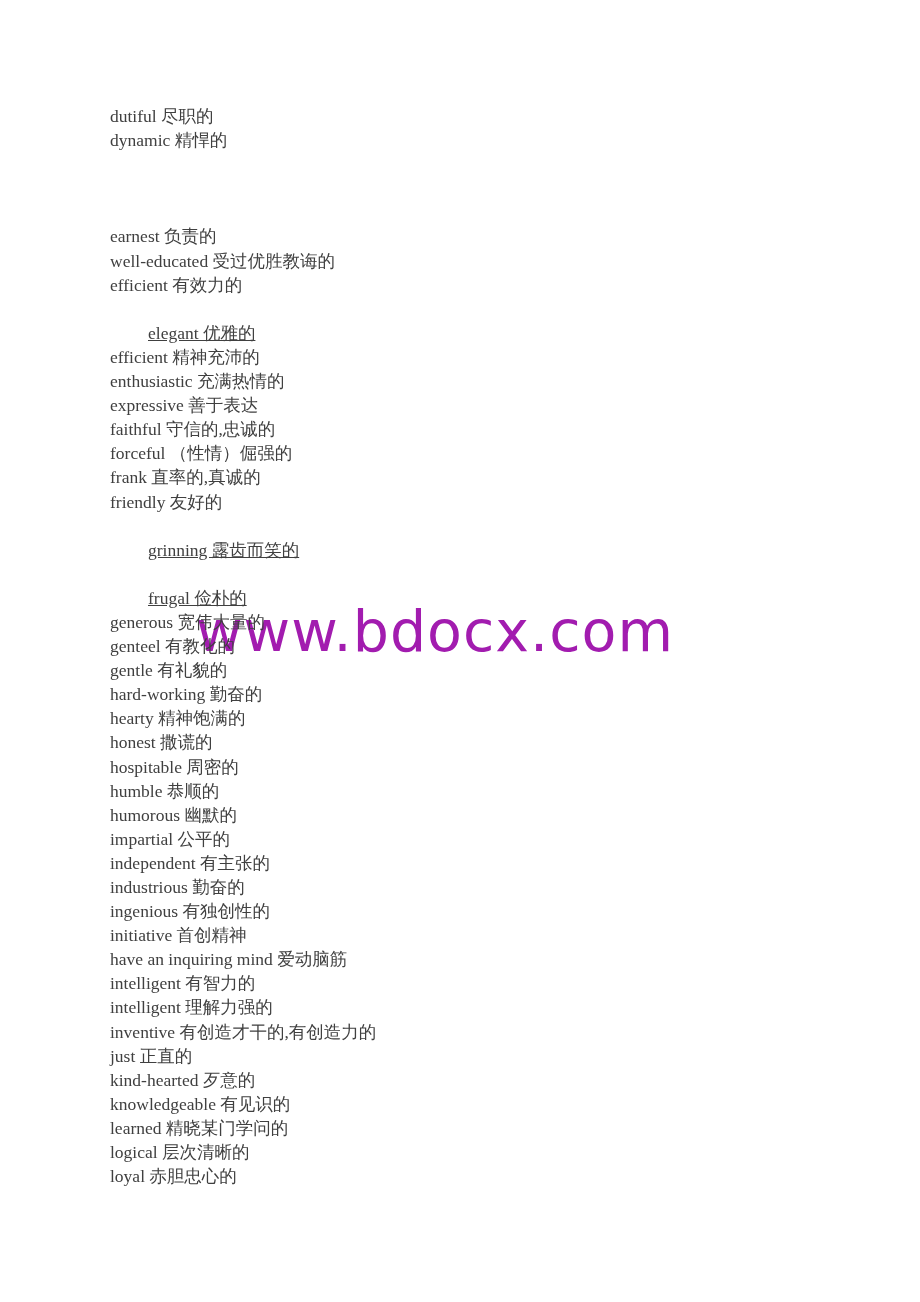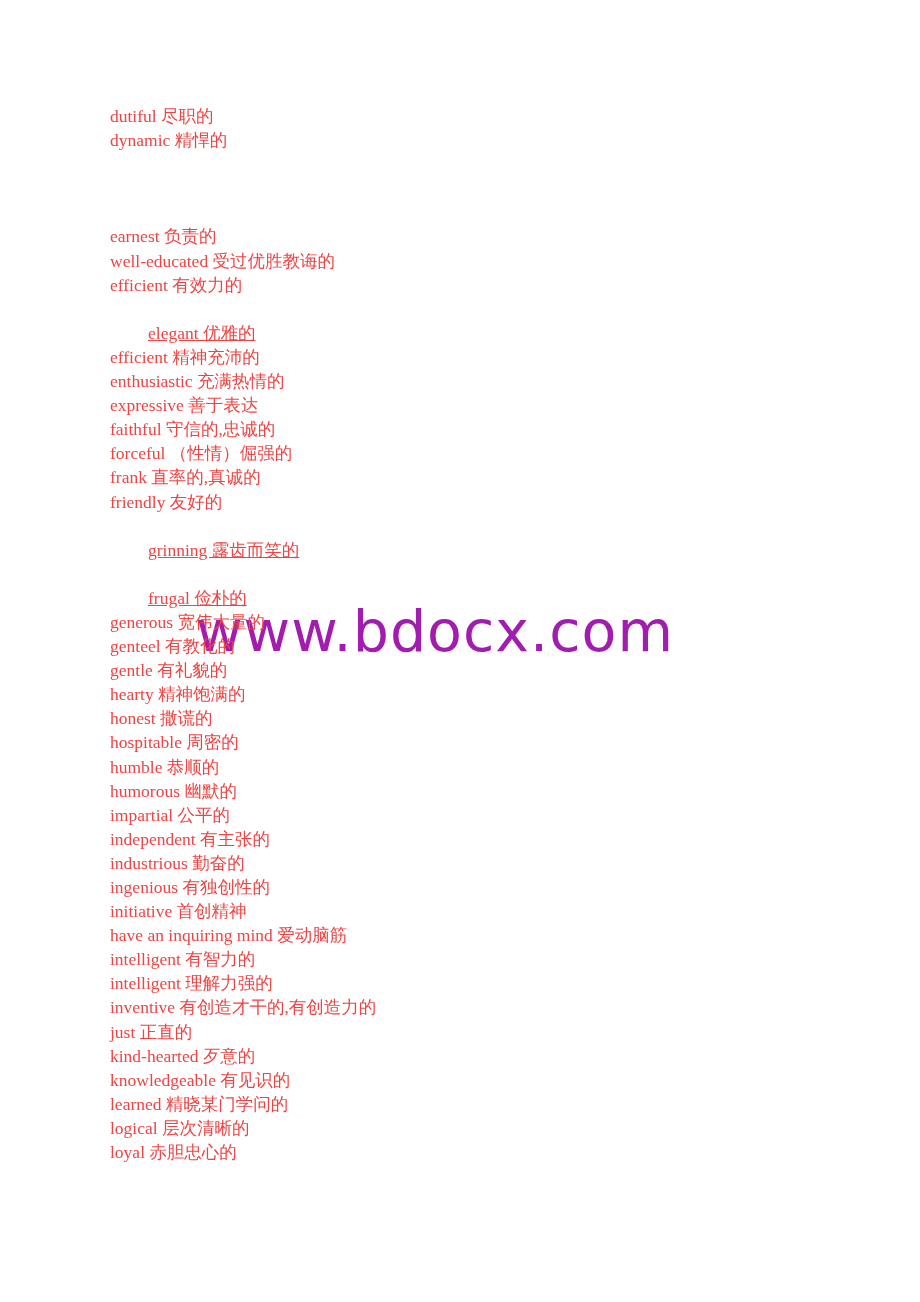--- a/index.html
+++ b/index.html
@@ -36,21 +36,21 @@
     position: absolute;
     left: 110px;
     top: 104px;
     width: 760px;
     z-index: 2;
   }
   .line {
     font-size: 17.5px;
     line-height: 24.1px;
     white-space: pre;
-    color: #ef4444;
+    color: #404040;
     min-height: 24.1px;
   }
   .line.indent {
     padding-left: 38px;
     text-decoration: underline;
   }
   .line.blank {
     height: 24.1px;
   }
 </style>
@@ -79,20 +79,21 @@
       <div class="line">forceful （性情）倔强的</div>
       <div class="line">frank 直率的,真诚的</div>
       <div class="line">friendly 友好的</div>
       <div class="line blank"></div>
       <div class="line indent">grinning 露齿而笑的</div>
       <div class="line blank"></div>
       <div class="line indent">frugal 俭朴的</div>
       <div class="line">generous 宽伟大量的</div>
       <div class="line">genteel 有教化的</div>
       <div class="line">gentle 有礼貌的</div>
+      <div class="line">hard-working 勤奋的</div>
       <div class="line">hearty 精神饱满的</div>
       <div class="line">honest 撒谎的</div>
       <div class="line">hospitable 周密的</div>
       <div class="line">humble 恭顺的</div>
       <div class="line">humorous 幽默的</div>
       <div class="line">impartial 公平的</div>
       <div class="line">independent 有主张的</div>
       <div class="line">industrious 勤奋的</div>
       <div class="line">ingenious 有独创性的</div>
       <div class="line">initiative 首创精神</div>

